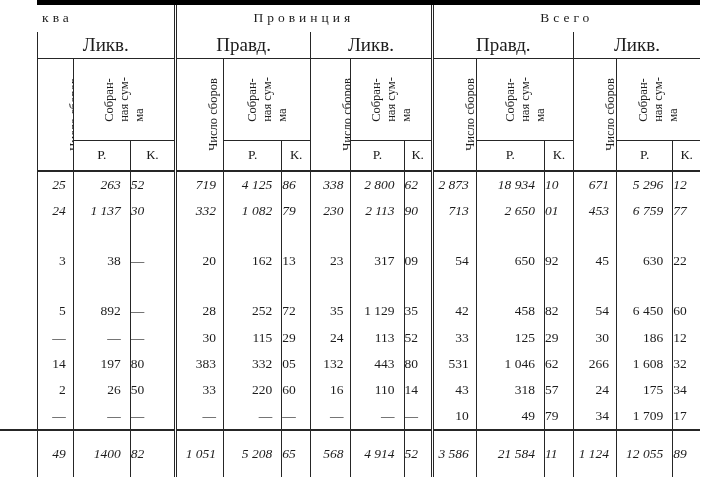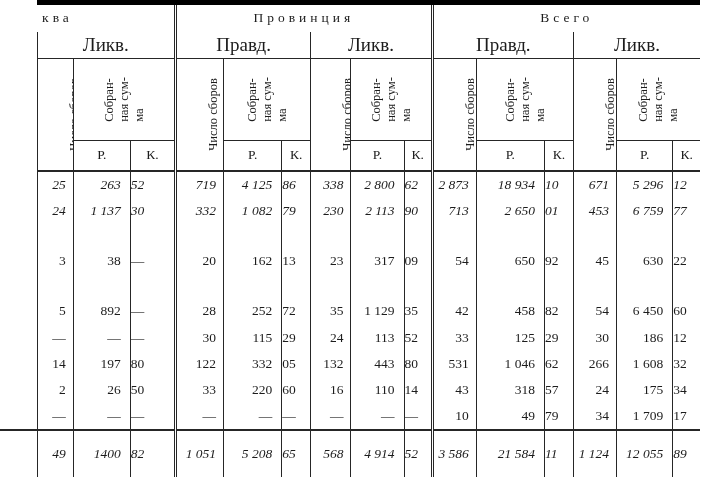--- a/index.html
+++ b/index.html
@@ -258,21 +258,21 @@
           <td class="a-kop bl">29</td>
           <td class="a-num bl">30</td>
           <td class="a-rub bl">186</td>
           <td class="a-kop bl">12</td>
         </tr>
         <tr class="normal r7">
           <td class="stub"></td>
           <td class="a-num bl">14</td>
           <td class="a-rub bl">197</td>
           <td class="a-kop bl">80</td>
-          <td class="a-num bldb">122</td>
+          <td class="a-num bldb">383</td>
           <td class="a-rub bl">332</td>
           <td class="a-kop bl">05</td>
           <td class="a-num bl">132</td>
           <td class="a-rub bl">443</td>
           <td class="a-kop bl">80</td>
           <td class="a-num bldb">531</td>
           <td class="a-rub bl">1 046</td>
           <td class="a-kop bl">62</td>
           <td class="a-num bl">266</td>
           <td class="a-rub bl">1 608</td>

